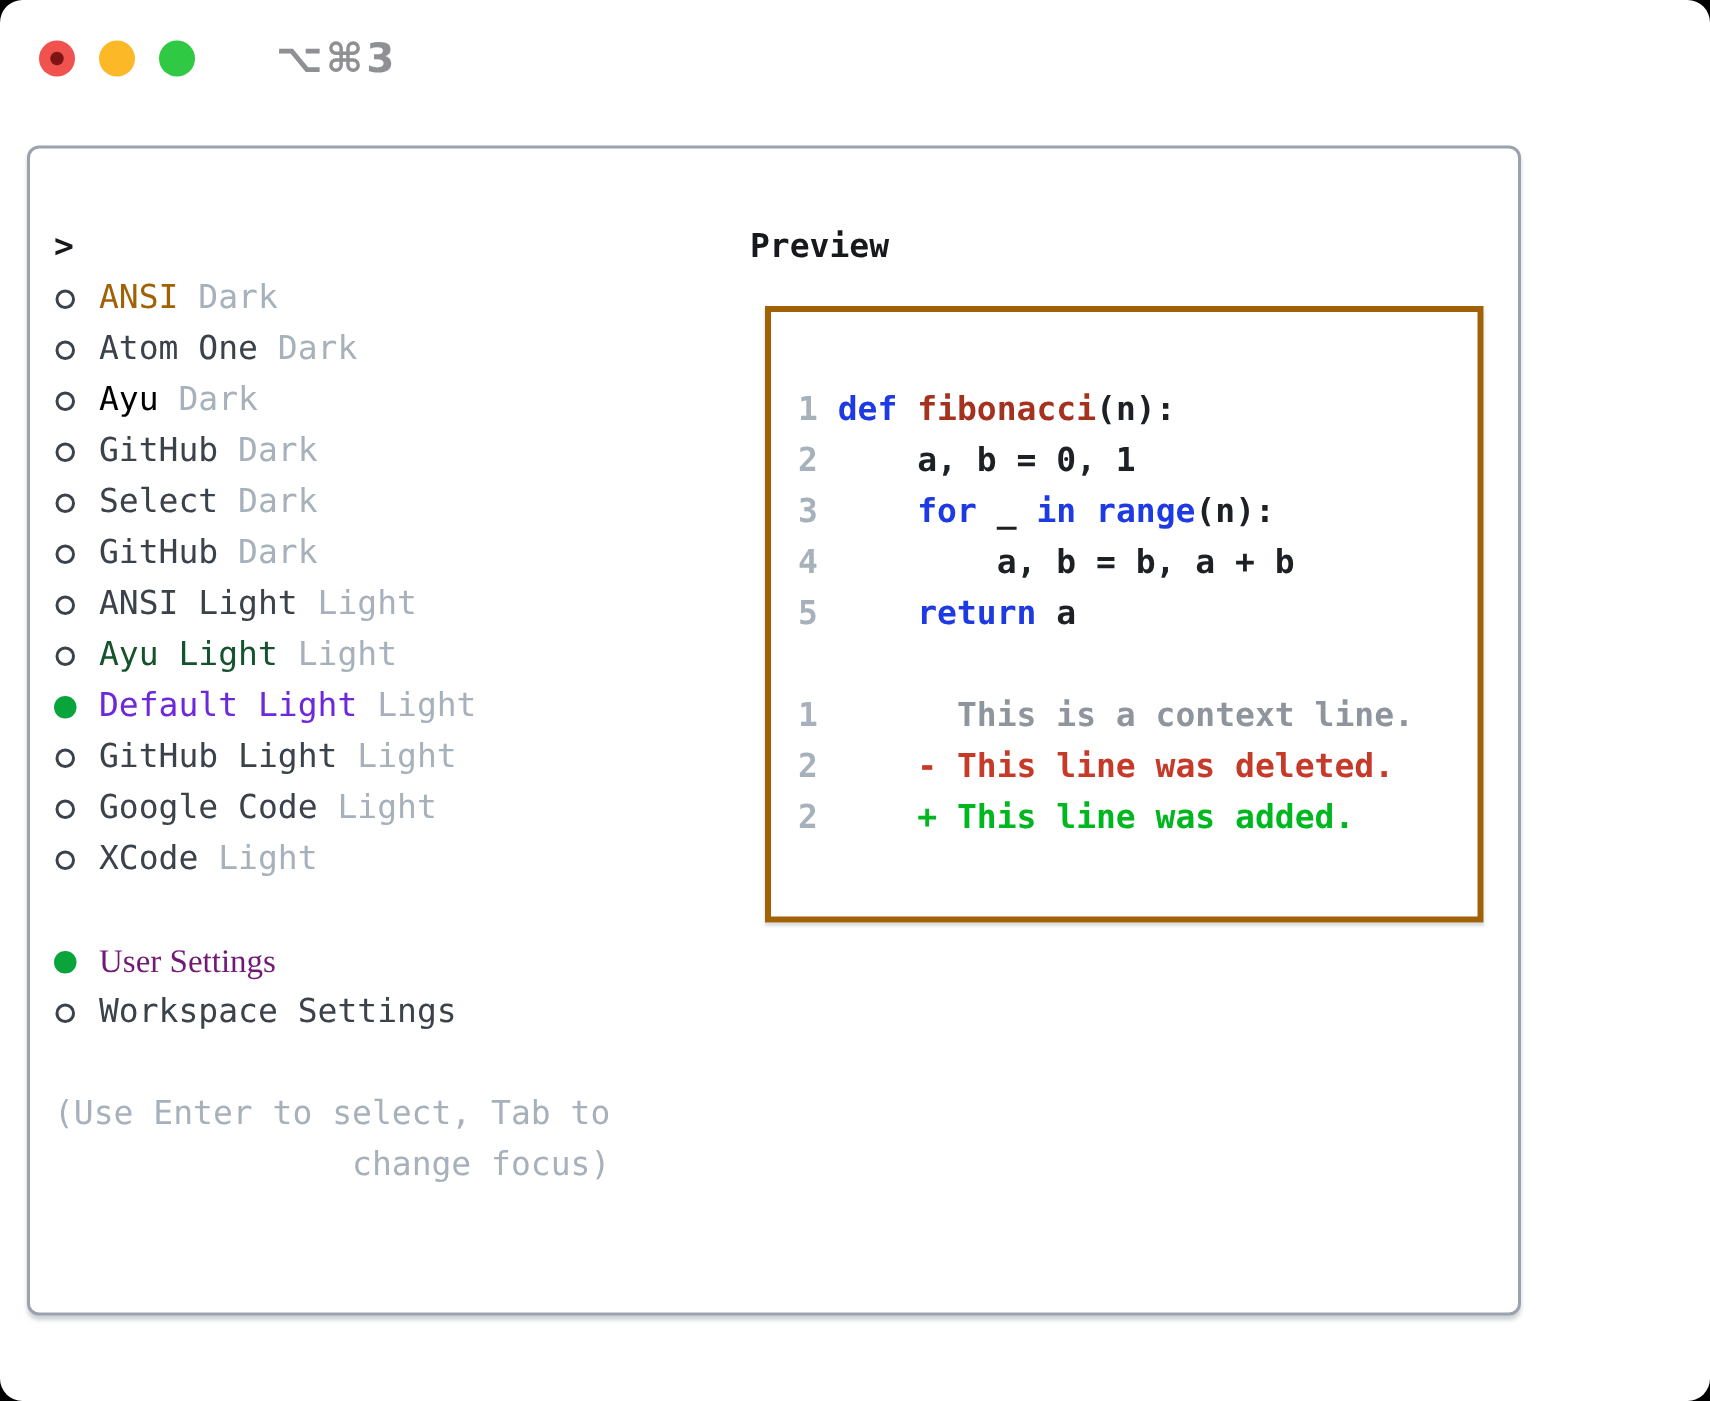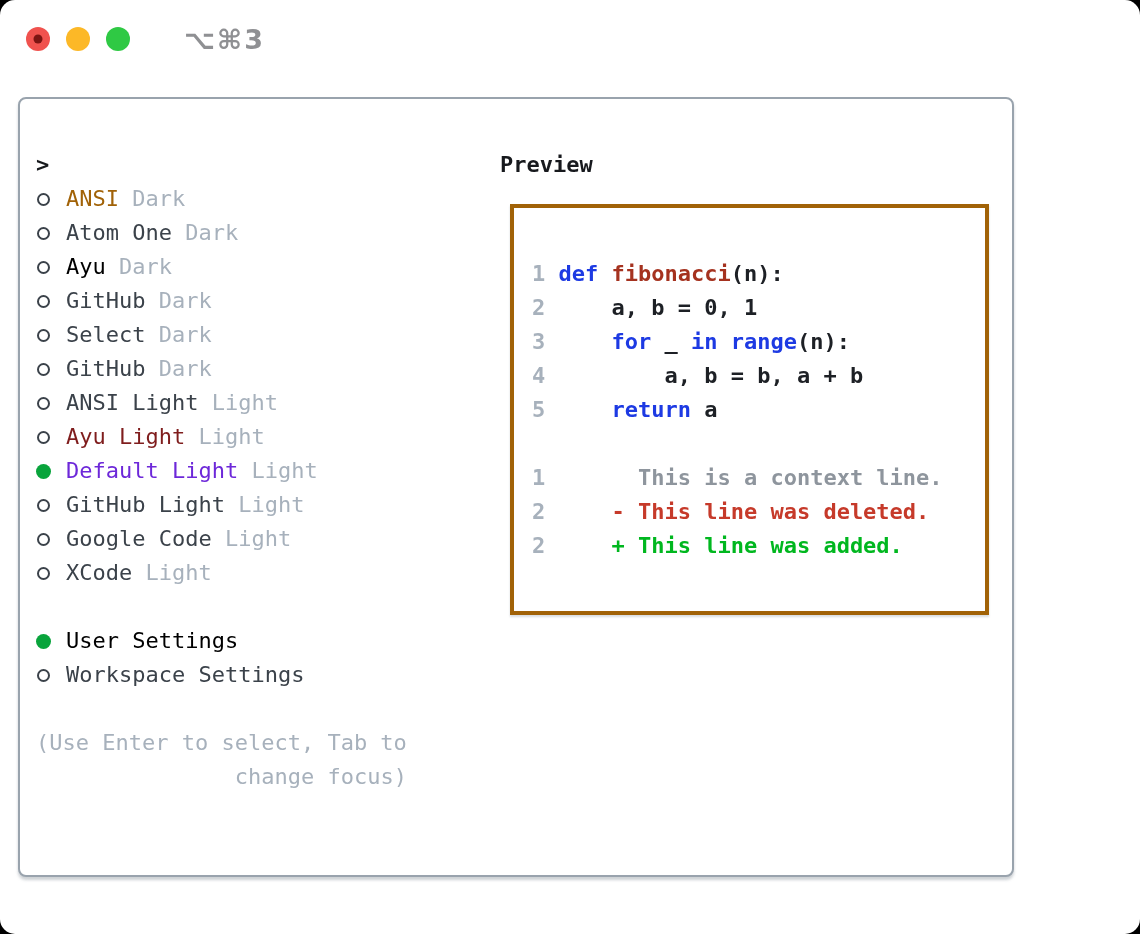--- a/index.html
+++ b/index.html
@@ -53,32 +53,32 @@
         </div>
 
         <div id="theme-list">
             <div class="row"><span class="badge"><span class="radio" style="color: rgb(59, 66, 74);"></span></span><span style="color: #a16207;">ANSI</span><span style="color: rgb(167, 177, 188);"> Dark</span></div>
             <div class="row"><span class="badge"><span class="radio" style="color: rgb(59, 66, 74);"></span></span><span style="color: rgb(59, 66, 74);">Atom One</span><span style="color: rgb(167, 177, 188);"> Dark</span></div>
             <div class="row"><span class="badge"><span class="radio" style="color: rgb(59, 66, 74);"></span></span><span style="color: #000000;">Ayu</span><span style="color: rgb(167, 177, 188);"> Dark</span></div>
             <div class="row"><span class="badge"><span class="radio" style="color: rgb(59, 66, 74);"></span></span><span style="color: rgb(59, 66, 74);">GitHub</span><span style="color: rgb(167, 177, 188);"> Dark</span></div>
             <div class="row"><span class="badge"><span class="radio" style="color: rgb(59, 66, 74);"></span></span><span style="color: rgb(59, 66, 74);">Select</span><span style="color: rgb(167, 177, 188);"> Dark</span></div>
             <div class="row"><span class="badge"><span class="radio" style="color: rgb(59, 66, 74);"></span></span><span style="color: rgb(59, 66, 74);">GitHub</span><span style="color: rgb(167, 177, 188);"> Dark</span></div>
             <div class="row"><span class="badge"><span class="radio" style="color: rgb(59, 66, 74);"></span></span><span style="color: rgb(59, 66, 74);">ANSI Light</span><span style="color: rgb(167, 177, 188);"> Light</span></div>
-            <div class="row"><span class="badge"><span class="radio" style="color: rgb(59, 66, 74);"></span></span><span style="color: #7f1d1d;">Ayu Light</span><span style="color: rgb(167, 177, 188);"> Light</span></div>
+            <div class="row"><span class="badge"><span class="radio" style="color: rgb(59, 66, 74);"></span></span><span style="color: #14532d;">Ayu Light</span><span style="color: rgb(167, 177, 188);"> Light</span></div>
             <div class="row"><span class="badge"><span class="radio filled" style="color: rgb(9, 164, 60);"></span></span><span style="color: #6d28d9;">Default Light</span><span style="color: rgb(167, 177, 188);"> Light</span></div>
             <div class="row"><span class="badge"><span class="radio" style="color: rgb(59, 66, 74);"></span></span><span style="color: rgb(59, 66, 74);">GitHub Light</span><span style="color: rgb(167, 177, 188);"> Light</span></div>
             <div class="row"><span class="badge"><span class="radio" style="color: rgb(59, 66, 74);"></span></span><span style="color: rgb(59, 66, 74);">Google Code</span><span style="color: rgb(167, 177, 188);"> Light</span></div>
             <div class="row"><span class="badge"><span class="radio" style="color: rgb(59, 66, 74);"></span></span><span style="color: rgb(59, 66, 74);">XCode</span><span style="color: rgb(167, 177, 188);"> Light</span></div>
           </div>
 
         <div class="spacer"></div>
 
 
         <div id="apply-list">
-            <div class="row"><span class="badge"><span class="radio filled" style="color: rgb(9, 164, 60);"></span></span><span style="color: #000000;">User Settings</span></div>
+            <div class="row"><span class="badge"><span class="radio filled" style="color: rgb(9, 164, 60);"></span></span><span style="color: #701a75; font-family: Liberation Serif, serif;">User Settings</span></div>
             <div class="row"><span class="badge"><span class="radio" style="color: rgb(59, 66, 74);"></span></span><span style="color: rgb(59, 66, 74);">Workspace Settings</span></div>
           </div>
 
         <div class="spacer"></div>
 
         <div class="hint" style="color: rgb(167, 177, 188);">(Use Enter to select, Tab to
 change focus)</div>
       </div>
 
       <div class="preview-title" style="color: rgb(23, 25, 29);">Preview</div>

